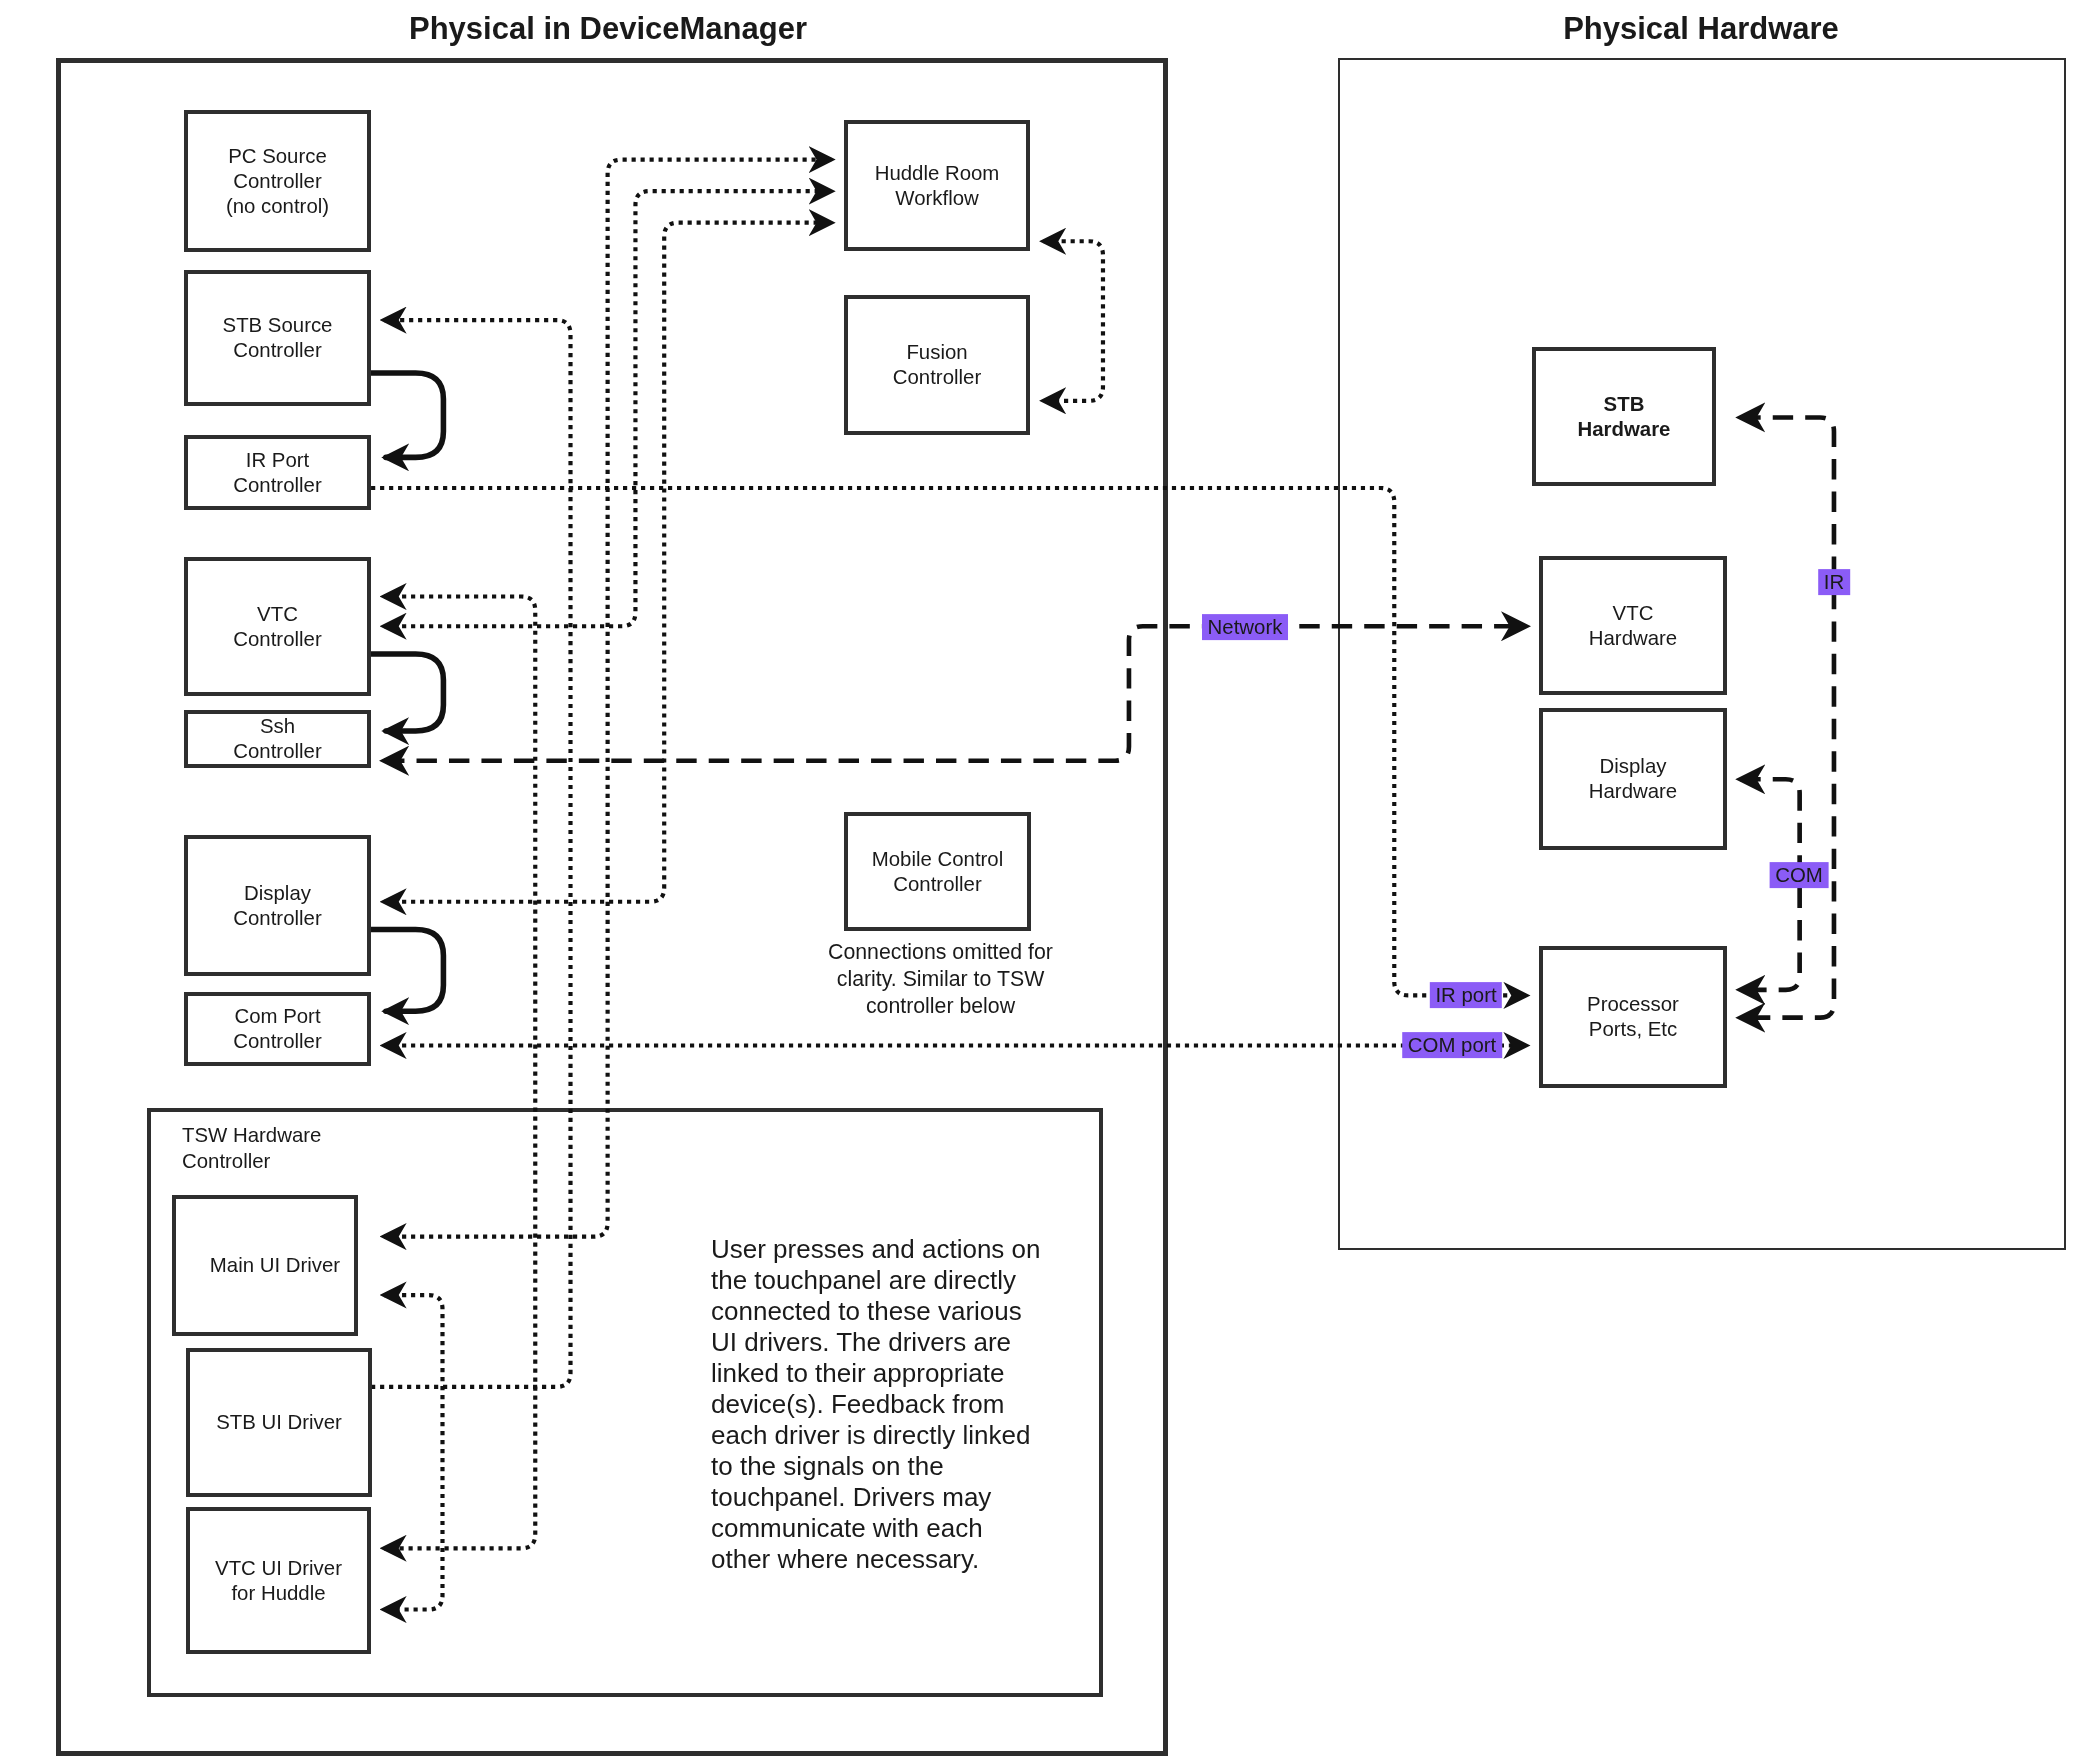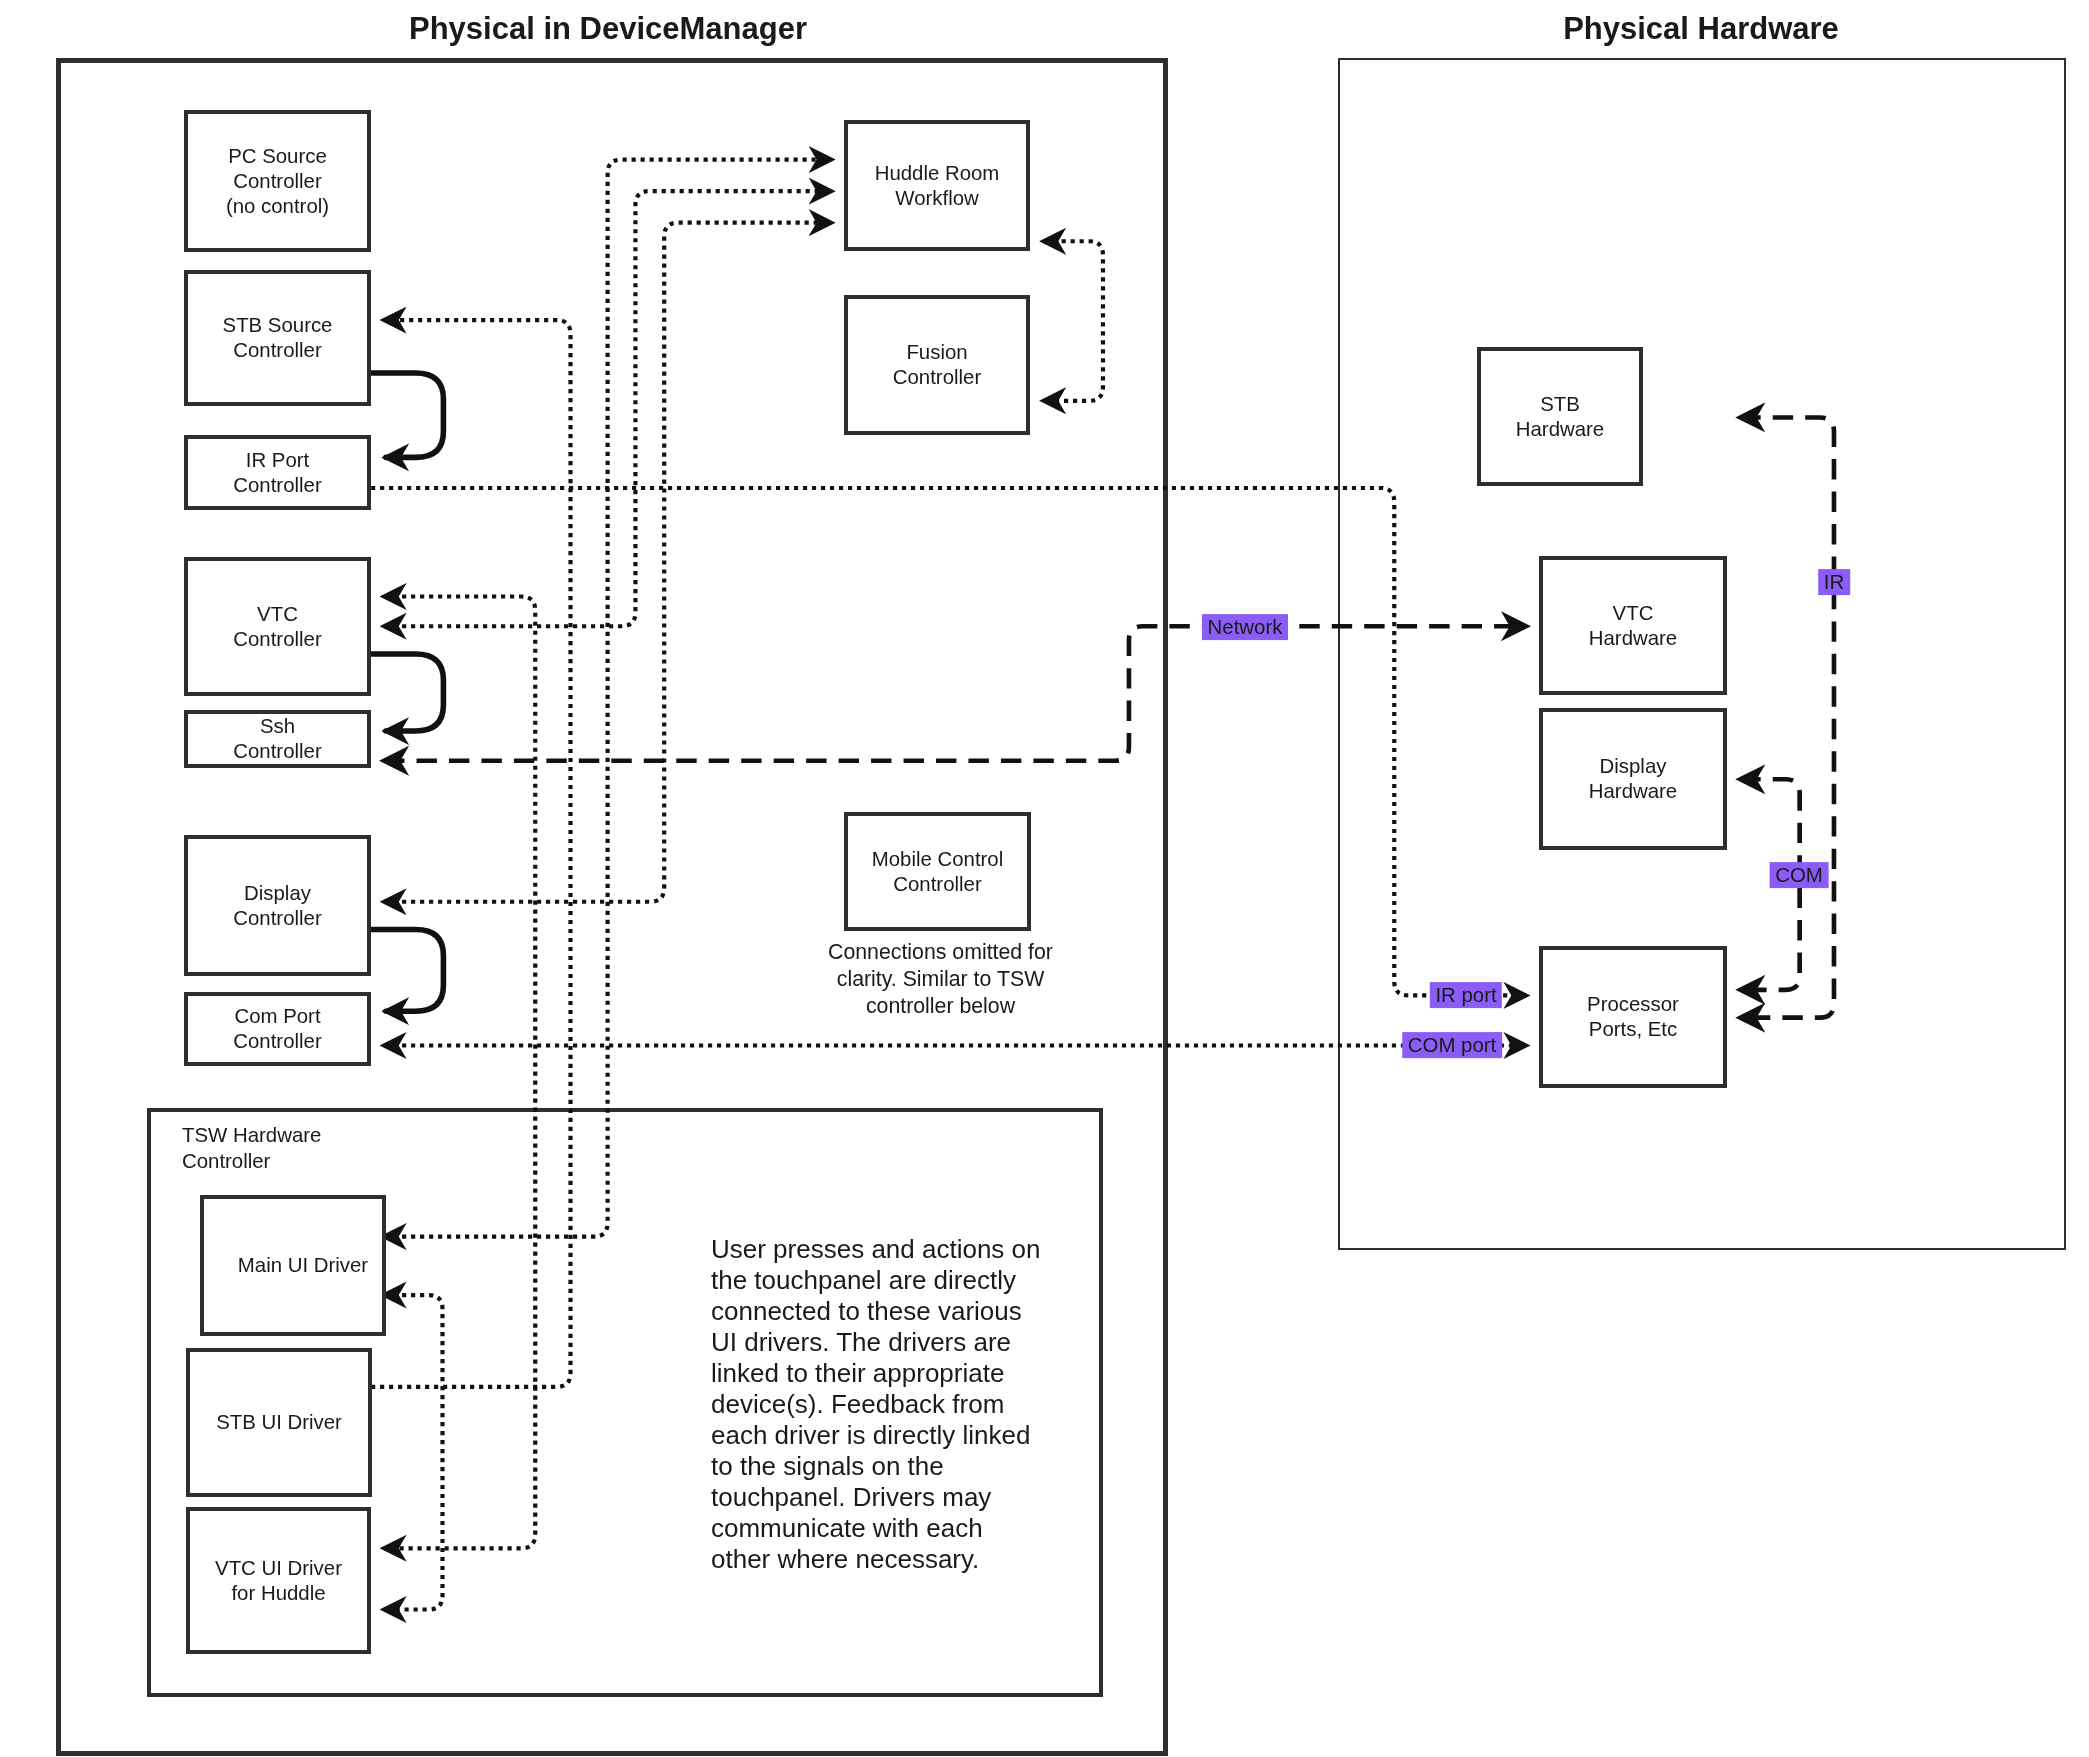--- a/index.html
+++ b/index.html
@@ -112,21 +112,21 @@
   <div class="node" style="left:844px;top:812px;width:187px;height:119px;">
     <span>Mobile Control
 Controller</span>
   </div>
   <div class="note">Connections omitted for
 clarity. Similar to TSW
 controller below</div>
 
   <div class="tsw-label">TSW Hardware
 Controller</div>
-  <div class="node" style="left:200px;top:1195px;width:186px;height:141px;padding-left:20px;">
+  <div class="node" style="left:172px;top:1195px;width:186px;height:141px;padding-left:20px;">
     <span>Main UI Driver</span>
   </div>
   <div class="node" style="left:186px;top:1348px;width:186px;height:149px;">
     <span>STB UI Driver</span>
   </div>
   <div class="node" style="left:186px;top:1507px;width:185px;height:147px;">
     <span>VTC UI Driver
 for Huddle</span>
   </div>
   <div class="paragraph">User presses and actions on
@@ -134,21 +134,21 @@
 connected to these various
 UI drivers.  The drivers are
 linked to their appropriate
 device(s). Feedback from
 each driver is directly linked
 to the signals on the
 touchpanel. Drivers may
 communicate with each
 other where necessary.</div>
 
-  <div class="node" style="left:1477px;top:347px;width:166px;height:139px;">
+  <div class="node" style="left:1532px;top:347px;width:184px;height:139px;font-weight:bold;">
     <span>STB
 Hardware</span>
   </div>
   <div class="node" style="left:1539px;top:556px;width:188px;height:139px;">
     <span>VTC
 Hardware</span>
   </div>
   <div class="node" style="left:1539px;top:708px;width:188px;height:142px;">
     <span>Display
 Hardware</span>

